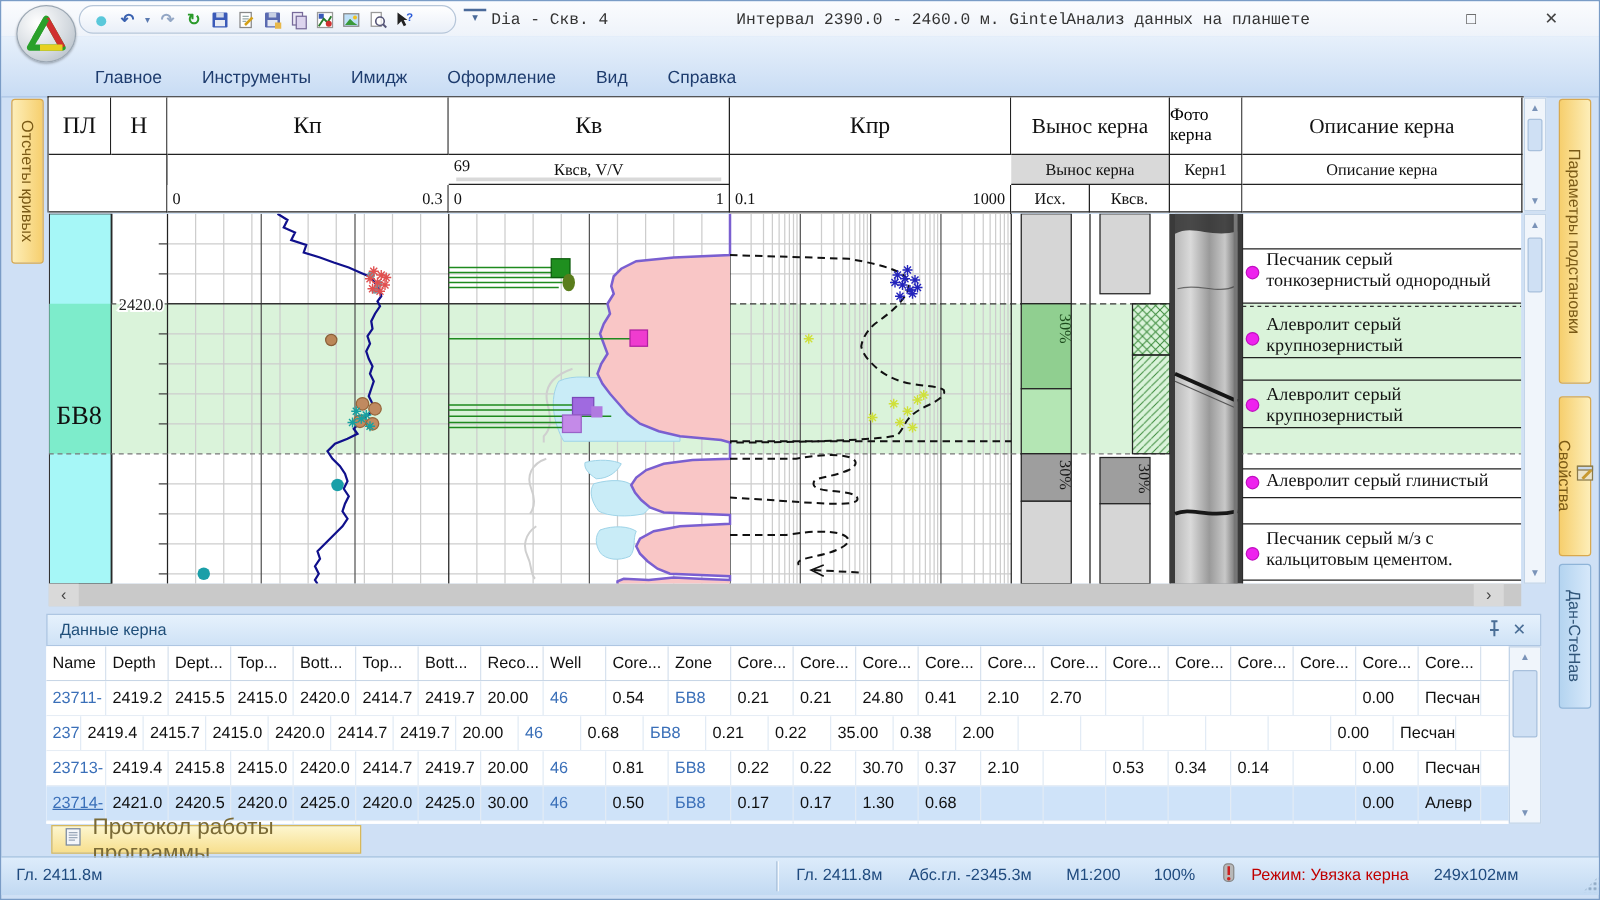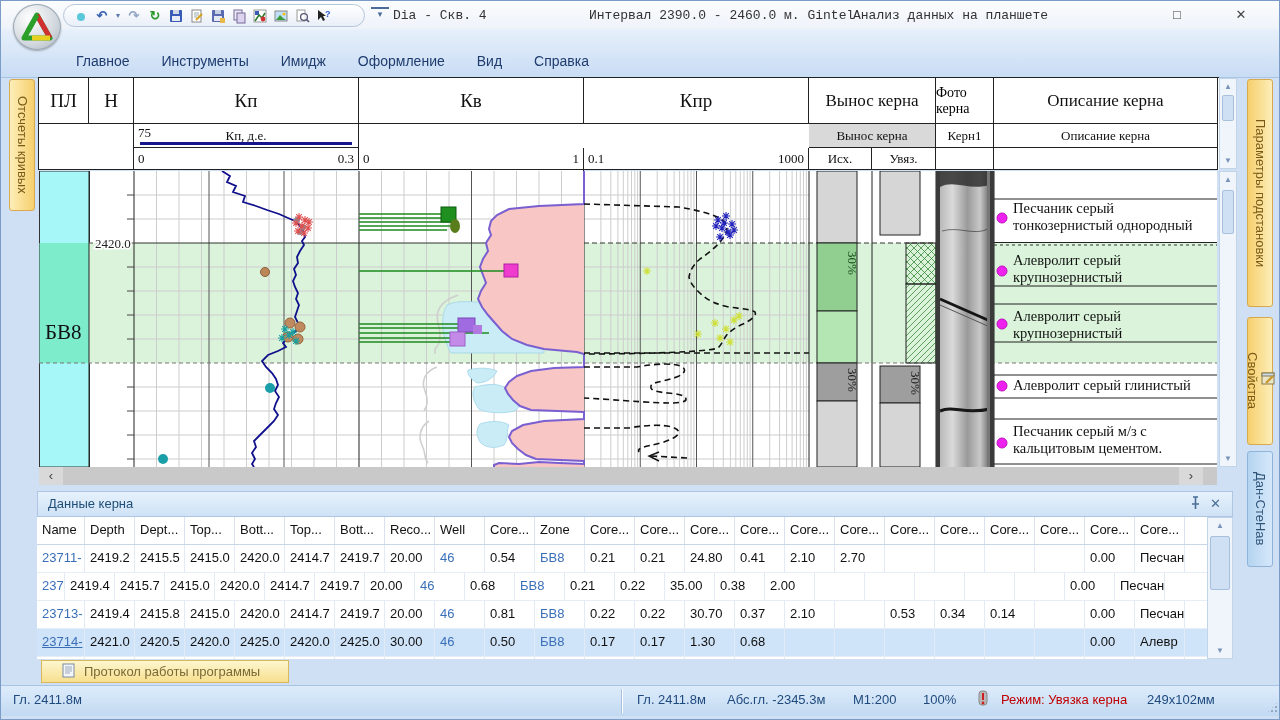--- a/index.html
+++ b/index.html
@@ -41,21 +41,21 @@
   
   .cphead{position:absolute;left:36px;top:490px;width:1196px;height:26px;background:linear-gradient(#e6f1fc,#cfe2f6);border:1px solid #aec6e2;box-sizing:border-box;color:#1f4e79;font-size:13px;line-height:24px;padding-left:10px;}
   .cpgrid{position:absolute;left:36px;top:516px;width:1170px;height:142px;background:#fff;overflow:hidden;font-size:13px;}
   .crow{display:flex;height:27px;line-height:26px;background:#fff;border-bottom:1px solid #e6edf5;width:1200px;}
   .crow.sel{background:#cfe3f9;}
   .crow.chead{border-bottom:1px solid #c8d6e6;color:#3a3a3a;}
   .ccell{flex:none;box-sizing:border-box;border-right:1px solid #e2ebf5;padding-left:5px;overflow:hidden;white-space:nowrap;color:#111;}
   .chead .ccell{border-right:1px solid #d8e2ee;}
   .ccell.link{color:#3a6fb8;}
   
-  .ptab{position:absolute;left:40px;top:659px;width:248px;height:23px;background:linear-gradient(#fdf6cf,#f7df8e);border:1px solid #d8b85a;box-sizing:border-box;display:flex;align-items:center;gap:8px;padding-left:20px;font-size:13px;color:#7a6a36;}
+  .ptab{position:absolute;left:40px;top:659px;width:248px;height:23px;background:linear-gradient(#fdf6cf,#f7df8e);border:1px solid #d8b85a;box-sizing:border-box;display:flex;align-items:center;gap:8px;padding-left:10px;font-size:18px;color:#7a6a36;}
   
   .statusbar{position:absolute;left:0;top:684px;width:1280px;height:30px;background:linear-gradient(#ddecfb,#c2d9f2);border-top:1px solid #a8c4e0;font-size:13px;color:#1f4a7e;}
   .statusbar .sdiv{position:absolute;top:3px;height:24px;width:1px;background:#a8c0da;box-shadow:1px 0 0 #ffffff;}
   .stext{position:absolute;top:6px;white-space:nowrap;}
   .grip{position:absolute;right:2px;bottom:2px;width:13px;height:13px;background-image:radial-gradient(#8fa9c4 1px,transparent 1.3px);background-size:4px 4px;clip-path:polygon(100% 0,100% 100%,0 100%);}
   .desc-text{position:absolute;width:208px;font-family:"Liberation Serif",serif;font-size:14.5px;line-height:17px;color:#111;white-space:pre-line;}
 </style>
 </head>
 <body>
 
@@ -180,25 +180,20 @@
     <div class="hcell hbig" style="left:50px;top:0px;width:45px;height:46px;">Н</div>
     <div class="hcell hbig" style="left:95px;top:0px;width:225px;height:46px;">Кп</div>
     <div class="hcell hbig" style="left:320px;top:0px;width:225px;height:46px;">Кв</div>
     <div class="hcell hbig" style="left:545px;top:0px;width:225px;height:46px;">Кпр</div>
     <div class="hcell hbig" style="left:770px;top:0px;width:127px;height:46px;font-size:17px;">Вынос керна</div>
     <div class="hcell" style="left:897px;top:0px;width:58px;height:46px;font-size:14px;text-align:left;line-height:1.1;">Фото керна</div>
     <div class="hcell hbig" style="left:955px;top:0px;width:224px;height:46px;font-size:17px;">Описание керна</div>
 
     <div class="hcell" style="left:0px;top:46px;width:95px;height:46px;"></div>
 
-    <div class="hcell hsub curverow" style="left:95px;top:46px;width:225px;height:24px;">
-      <span class="cnt">75</span>
-      <span>Кп, д.е.</span>
-      <span class="uline" style="background:#16168c;"></span>
-    </div>
     <div class="hcell hsub curverow" style="left:320px;top:46px;width:225px;height:24px;">
       <span class="cnt">69</span>
       <span>Квсв, V/V</span>
       <span class="uline" style="background:#d9d9d9;"></span>
     </div>
     <div class="hcell hsub curverow" style="left:545px;top:46px;width:225px;height:24px;">
       <span class="cnt">82</span>
       <span>Кпр, мд</span>
       <span class="udash"></span>
     </div>
@@ -212,21 +207,21 @@
       </div>
     <div class="hcell hsub hscale" style="left:320px;top:70px;width:225px;height:22px;">
         <span>0</span>
         <span>1</span>
       </div>
     <div class="hcell hsub hscale" style="left:545px;top:70px;width:225px;height:22px;">
         <span>0.1</span>
         <span>1000</span>
       </div>
     <div class="hcell hsub" style="left:770px;top:70px;width:63px;height:22px;">Исх.</div>
-    <div class="hcell hsub" style="left:833px;top:70px;width:64px;height:22px;">Увяз.</div>
+    <div class="hcell hsub" style="left:833px;top:70px;width:64px;height:22px;">Квсв.</div>
     <div class="hcell hsub" style="left:897px;top:70px;width:58px;height:22px;"></div>
     <div class="hcell hsub" style="left:955px;top:70px;width:224px;height:22px;"></div>
   </div>
 
   <div class="sb" style="left:1218px;top:77px;width:18px;height:91px;">
     <span class="ar" style="top:0;">▲</span>
       <span class="ar" style="bottom:0;">▼</span>
     <span class="th" style="top:16px;height:24px;"></span>
   </div>
 

